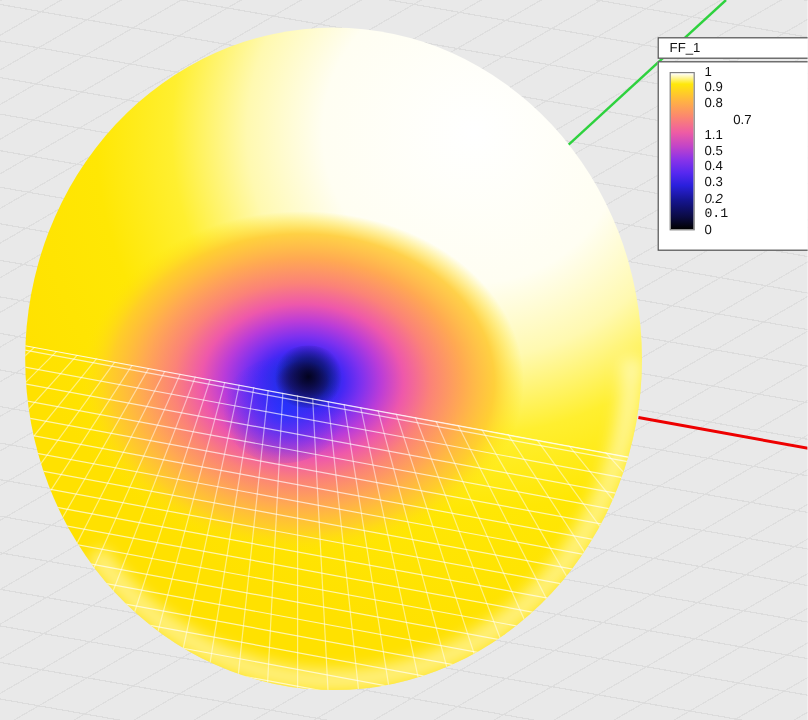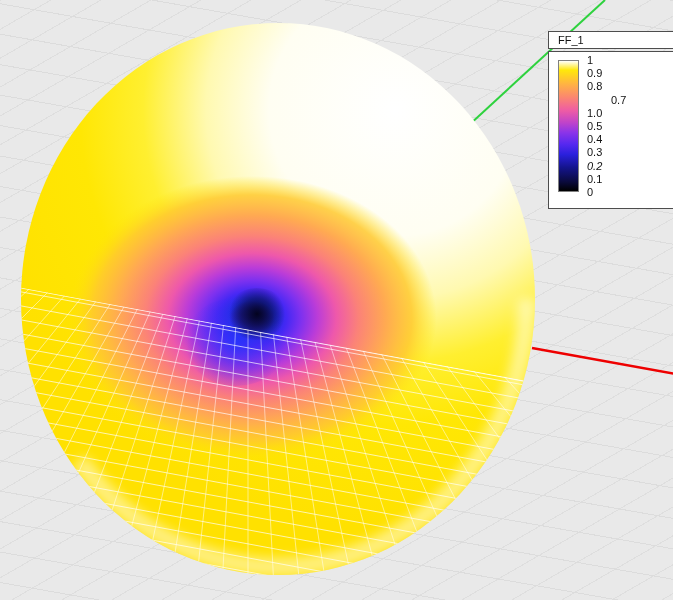--- a/index.html
+++ b/index.html
@@ -170,23 +170,23 @@
     <div class="lbox row1">
       <span>FF_1</span>
     </div>
     <div class="lbox cbox">
       <div class="cbar" id="cbar" style="background: linear-gradient(to top, rgb(0, 0, 0) 0%, rgb(10, 10, 60) 7%, rgb(20, 20, 140) 18%, rgb(42, 32, 220) 28%, rgb(86, 40, 240) 36%, rgb(140, 52, 232) 45%, rgb(194, 68, 200) 53%, rgb(238, 92, 164) 62%, rgb(251, 134, 112) 72%, rgb(255, 178, 68) 82%, rgb(255, 232, 10) 93%, rgb(255, 255, 255) 100%);"></div>
       <div class="cticks" id="cticks">
           <span style="top: -5px;">1</span>
           <span style="top: 8.2px;">0.9</span>
           <span style="top: 21.4px;">0.8</span>
           <span style="top: 34.6px; padding-left: 24px;">0.7</span>
-          <span style="top: 47.8px;">1.0</span>
+          <span style="top: 47.8px;">1.1</span>
           <span style="top: 61px;">0.5</span>
           <span style="top: 74.2px;">0.4</span>
           <span style="top: 87.4px;">0.3</span>
           <span style="top: 100.6px; font-style: italic;">0.2</span>
-          <span style="top: 113.8px;">0.1</span>
+          <span style="top: 113.8px; font-family: Liberation Mono, monospace;">0.1</span>
           <span style="top: 127px;">0</span>
         </div>
     </div>
   </div>
 </div>
 
 </body></html>

